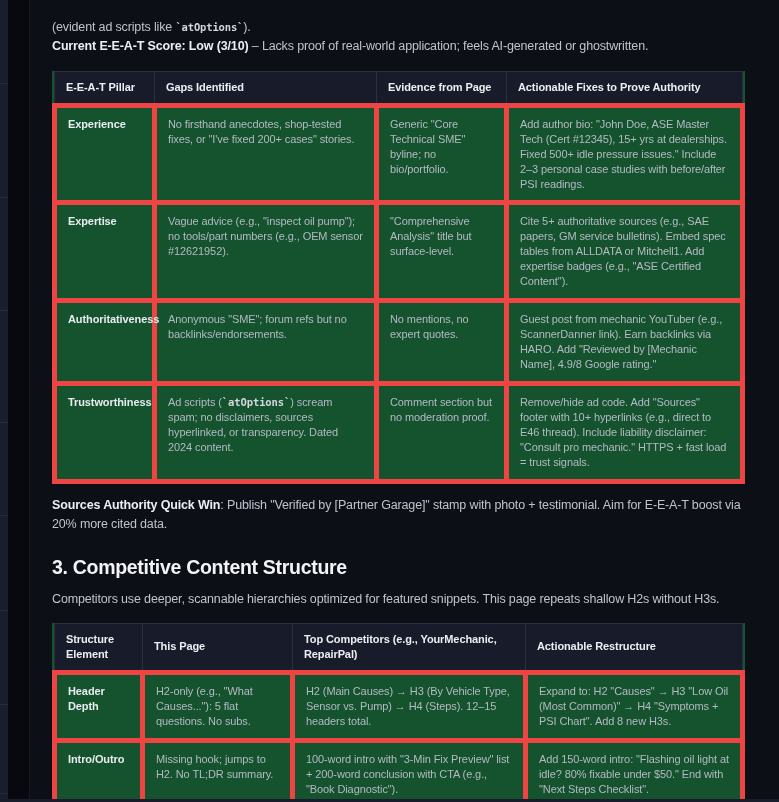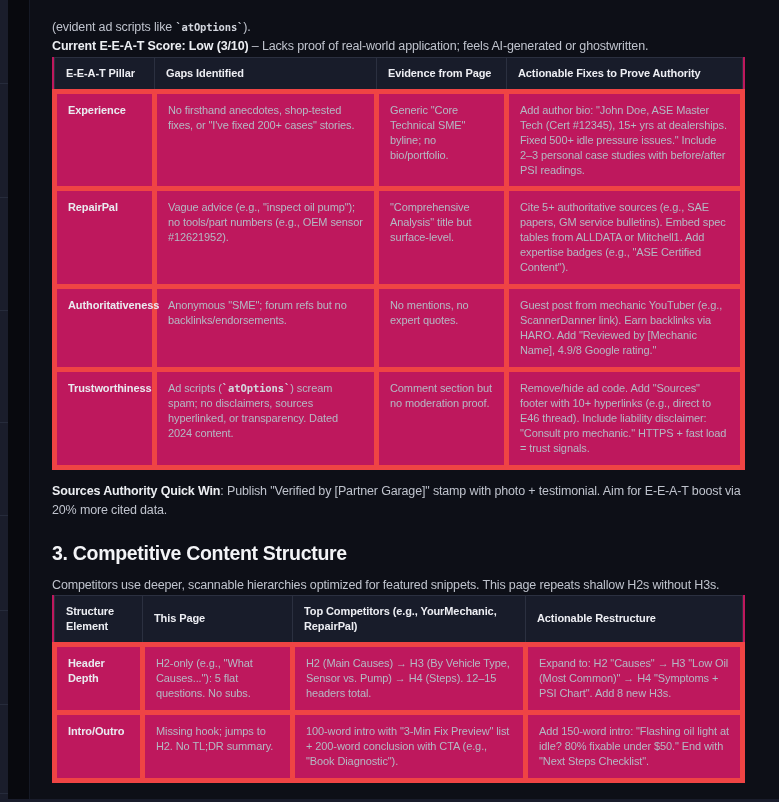--- a/index.html
+++ b/index.html
@@ -38,21 +38,22 @@
   .inline-code {
     font-family:"DejaVu Sans Mono", monospace;
     font-size:10.5px; font-weight:700; color:#d3d6de;
   }
   h2 {
     font-size:19.5px; font-weight:700; color:#f3f4f7;
     letter-spacing:-0.3px; margin:21px 0 11px 0;
   }
   table {
     width:100%; border-collapse:collapse;
-    background:#be185d; border:1px solid #2b3040;
+    background:#14532d; border:1px solid #2b3040;
+    margin-top:14px;
     font-size:11px; line-height:1.36; letter-spacing:-0.1px;
     table-layout:fixed;
   }
   th {
     background:#181c2a; color:#edeef3; font-weight:700; text-align:left;
     padding:8px 11px; border:1px solid #2b3040; vertical-align:middle;
     font-size:11px;
   }
   td {
     padding:9px 11px; border:5px solid #ef4444; color:#b4b9c4;
@@ -100,21 +101,21 @@
       </tr>
     </thead>
     <tbody>
       <tr>
         <td class="pillar">Experience</td>
         <td>No firsthand anecdotes, shop-tested fixes, or "I've fixed 200+ cases" stories.</td>
         <td>Generic "Core Technical SME" byline; no bio/portfolio.</td>
         <td>Add author bio: "John Doe, ASE Master Tech (Cert #12345), 15+ yrs at dealerships. Fixed 500+ idle pressure issues." Include 2–3 personal case studies with before/after PSI readings.</td>
       </tr>
       <tr>
-        <td class="pillar">RepairPal</td>
+        <td class="pillar">Expertise</td>
         <td>Vague advice (e.g., "inspect oil pump"); no tools/part numbers (e.g., OEM sensor #12621952).</td>
         <td>"Comprehensive Analysis" title but surface-level.</td>
         <td>Cite 5+ authoritative sources (e.g., SAE papers, GM service bulletins). Embed spec tables from ALLDATA or Mitchell1. Add expertise badges (e.g., "ASE Certified Content").</td>
       </tr>
       <tr>
         <td class="pillar">Authoritativeness</td>
         <td>Anonymous "SME"; forum refs but no backlinks/endorsements.</td>
         <td>No mentions, no expert quotes.</td>
         <td>Guest post from mechanic YouTuber (e.g., ScannerDanner link). Earn backlinks via HARO. Add "Reviewed by [Mechanic Name], 4.9/8 Google rating."</td>
       </tr>

